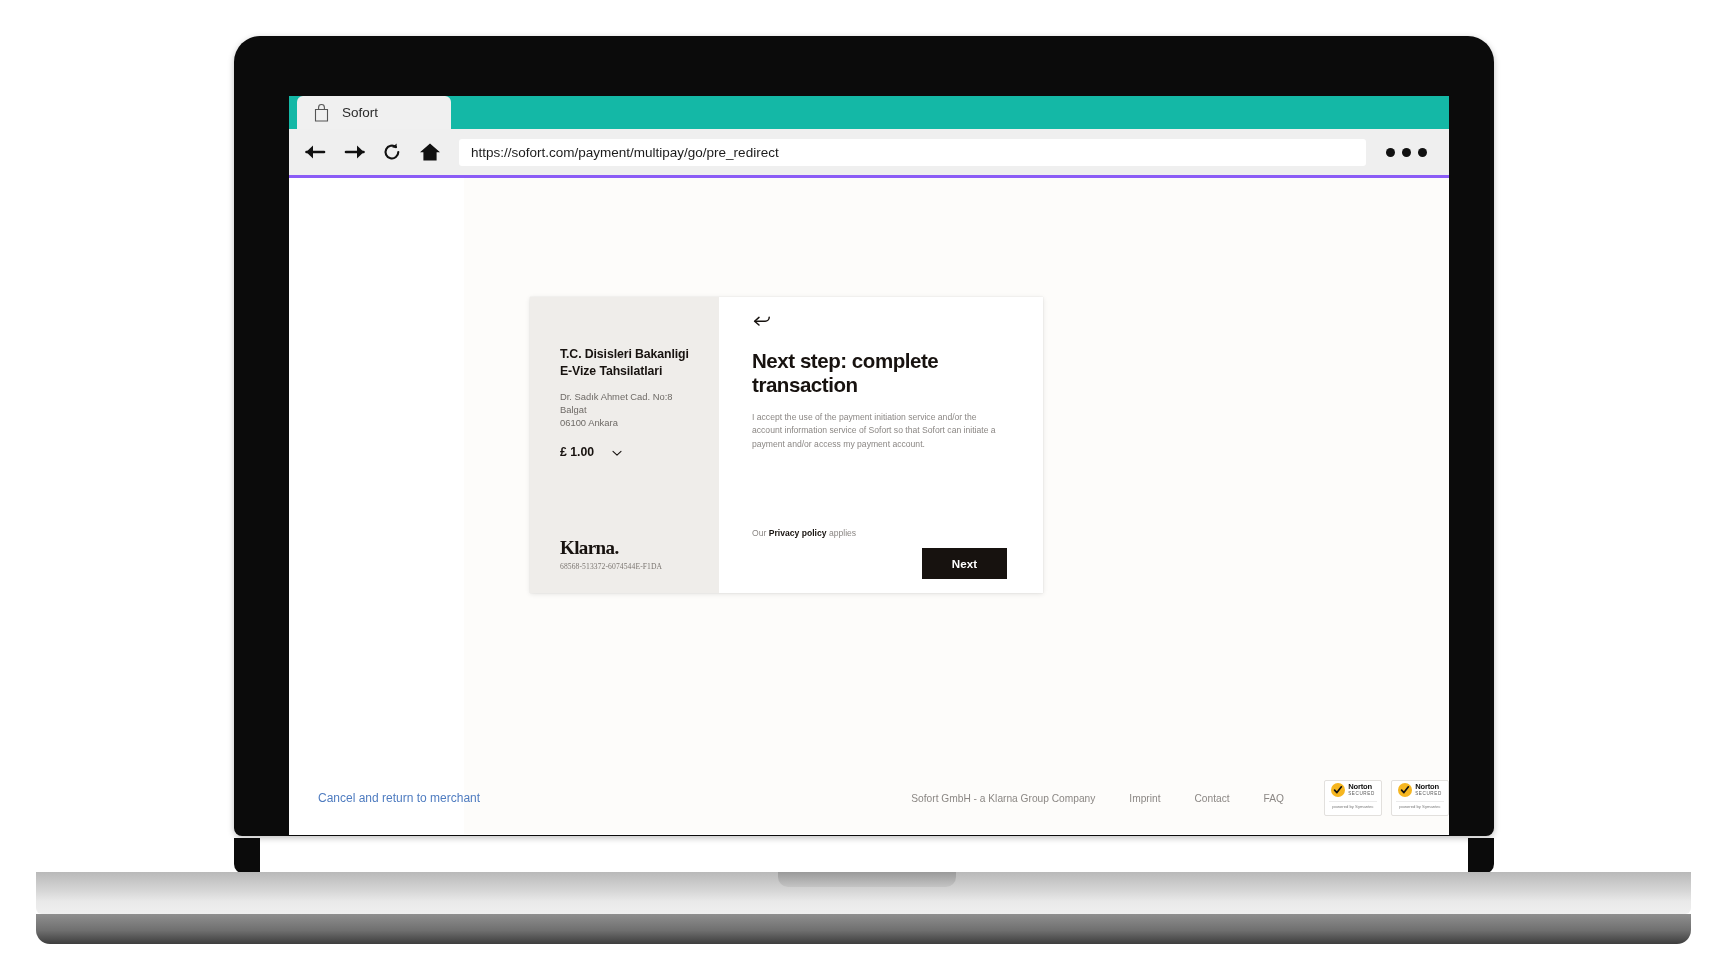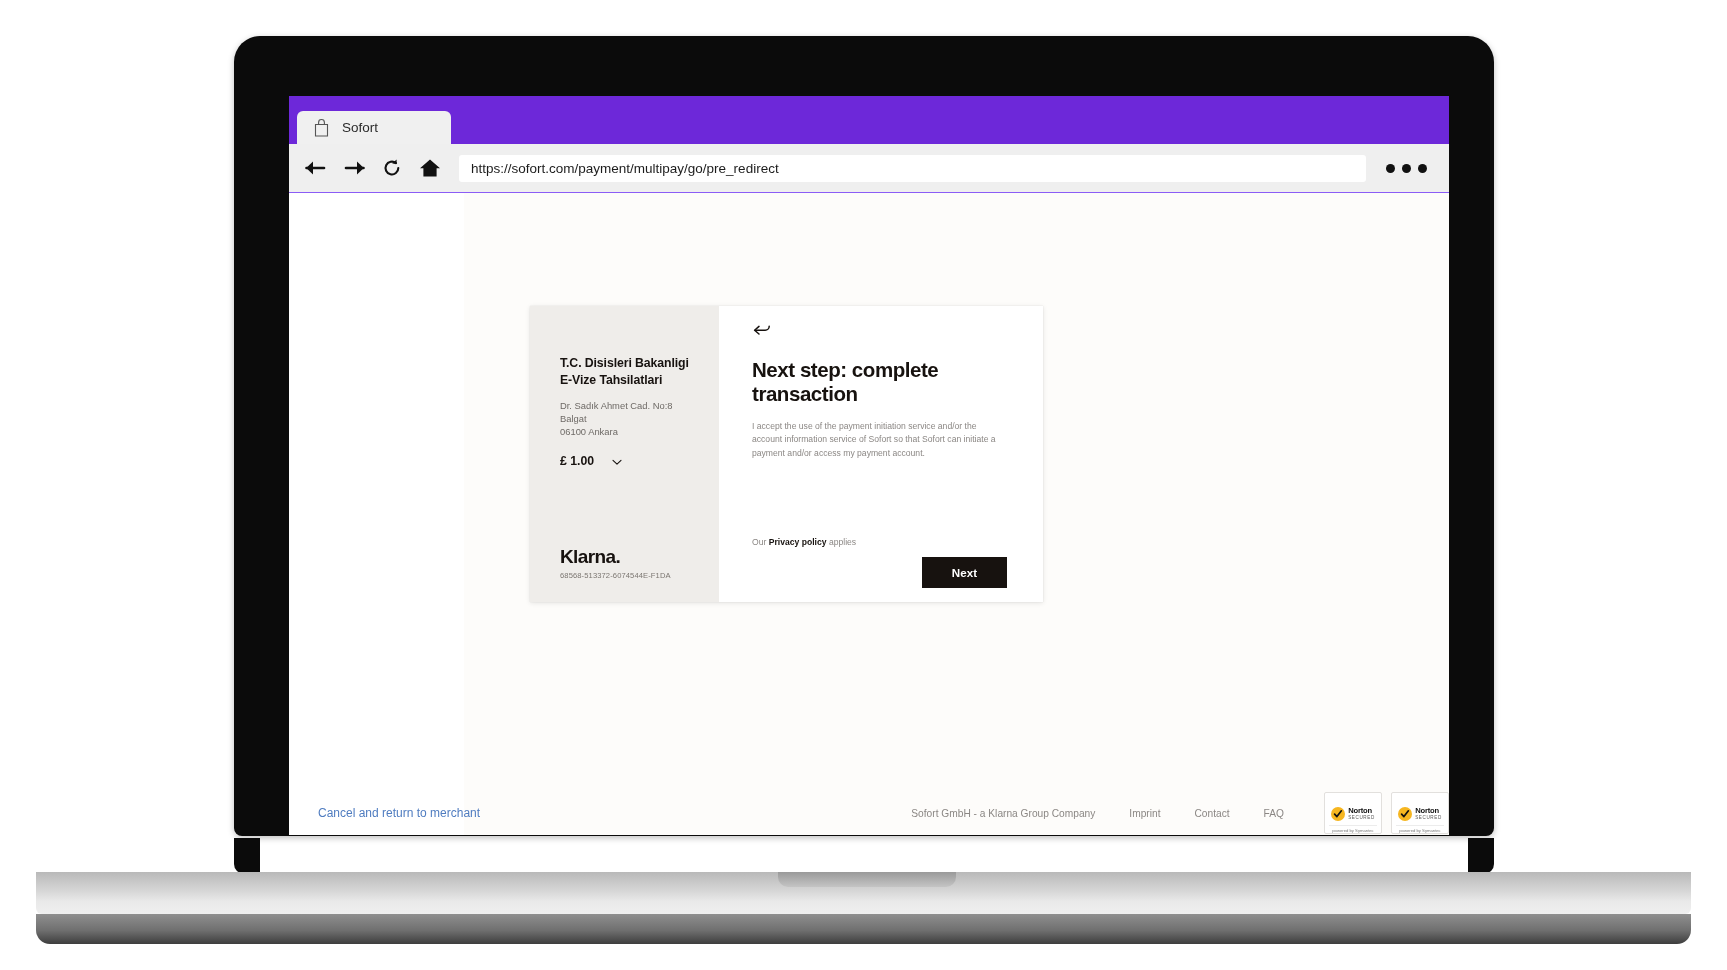--- a/index.html
+++ b/index.html
@@ -79,22 +79,22 @@
 
   
   .browser {
     position: absolute;
     left: 0; top: 0;
     width: 1160px;
     height: 739px;
     background: #ffffff;
   }
   .tabbar {
-    height: 48px;
-    background: #6d28d9;
+    height: 33px;
+    background: #14b8a6;
     display: flex;
     align-items: flex-end;
     padding-left: 8px;
   }
   .tab {
     height: 33px;
     min-width: 154px;
     background: #f0f0f0;
     border-radius: 6px 6px 0 0;
     display: flex;
@@ -109,21 +109,21 @@
     color: #2b2b2b;
     white-space: nowrap;
   }
   .urlbar-row {
     height: 49px;
     background: #efefef;
     display: flex;
     align-items: center;
     padding: 0 0 0 14px;
     box-sizing: border-box;
-    border-bottom: 1px solid #8b5cf6;
+    border-bottom: 3px solid #8b5cf6;
   }
   .nav-btns {
     display: flex;
     align-items: center;
     gap: 12px;
     padding-right: 16px;
   }
   .nav-btn {
     width: 26px; height: 26px;
     display: flex; align-items: center; justify-content: center;
@@ -168,21 +168,21 @@
   }
   .page-tintband {
     position: absolute;
     left: 175px; top: 0;
     width: 985px; height: 656px;
     background: #fdfcfa;
   }
   .checkout {
     position: absolute;
     left: 241px;
-    top: 113px;
+    top: 119px;
     width: 513px;
     height: 296px;
     display: flex;
     background: #ffffff;
     box-shadow: 0 1px 5px rgba(0,0,0,0.10), 0 0 1px rgba(0,0,0,0.12);
     justify-content: flex-end;
   }
   .pane-left {
     width: 189px;
     background: #efedea;
@@ -212,20 +212,21 @@
     gap: 18px;
     cursor: pointer;
   }
   .amount {
     font-size: 12.3px;
     font-weight: bold;
     color: #17120f;
   }
   .brand-block {
     margin-top: auto;
+    font-family: Liberation Serif, serif;
   }
   .klarna-logo {
     font-size: 19px;
     font-weight: bold;
     color: #17120f;
     letter-spacing: -0.6px;
     line-height: 1;
     margin-bottom: 5px;
   }
   .ref-code {
@@ -335,28 +336,28 @@
     white-space: nowrap;
     text-align: right;
   }
   .norton-badges {
     display: flex;
     gap: 9px;
     margin-left: 6px;
   }
   .norton {
     width: 58px;
-    height: 42px;
+    height: 36px;
     background: #ffffff;
     border: 1px solid #e2e0dd;
     border-radius: 2px;
     display: flex;
     flex-direction: column;
     align-items: center;
-    justify-content: flex-end;
+    justify-content: flex-start;
     box-sizing: border-box;
     padding-top: 2px;
     flex: none;
   }
   .norton-top {
     display: flex;
     align-items: center;
     gap: 3px;
   }
   .norton-check {

